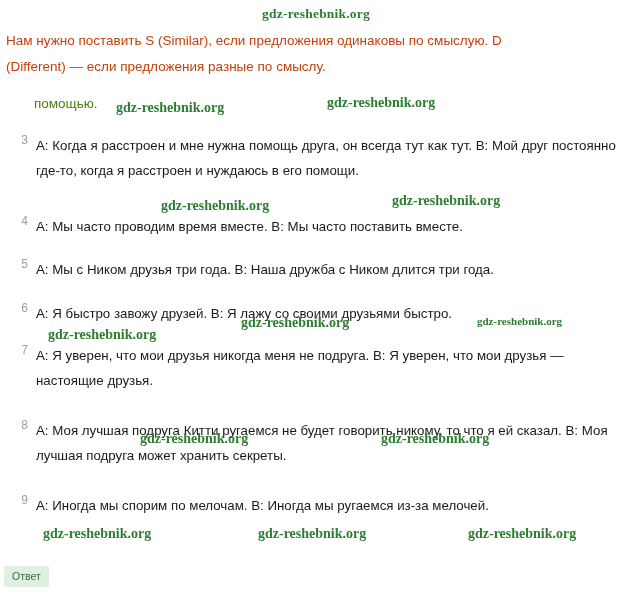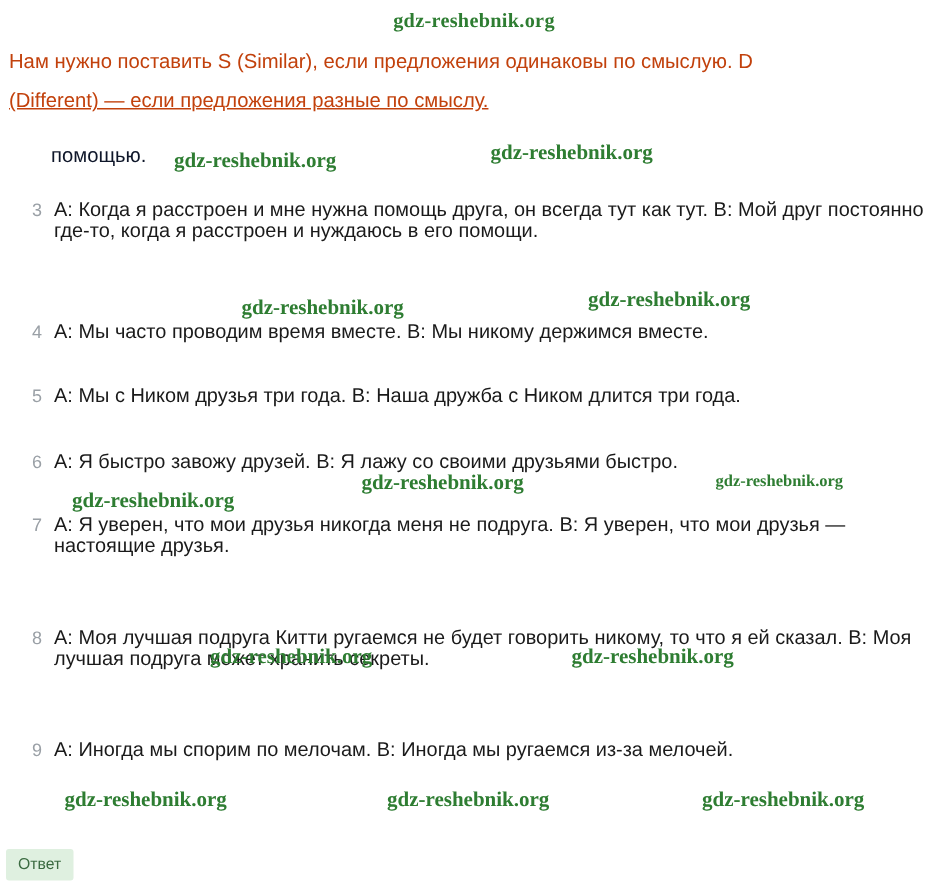--- a/index.html
+++ b/index.html
@@ -37,28 +37,27 @@
     position: absolute;
     top: 28px;
     left: 6px;
     width: 620px;
     font-size: 13.5px;
     line-height: 26px;
     color: #c2410c;
   }
   .intro .ln2 {
     display: block;
-    text-decoration: underline;
   }
   .helpline {
     position: absolute;
     top: 96px;
     left: 34px;
     font-size: 13.5px;
-    color: #0f172a;
+    color: #4d7c0f;
   }
   .items {
     position: absolute;
     top: 133px;
     left: 0;
     width: 632px;
   }
   .item {
     position: absolute;
     left: 0;
@@ -72,21 +71,21 @@
     text-align: right;
     font-size: 12px;
     color: #9aa0a6;
   }
   .txt {
     position: absolute;
     left: 36px;
     top: 0;
     width: 586px;
     font-size: 13.3px;
-    line-height: 14px;
+    line-height: 25px;
     color: #1a1a1a;
   }
   .wm {
     position: absolute;
     font-family: "Liberation Serif", serif;
     font-weight: bold;
     color: #20201f;
     white-space: nowrap;
     pointer-events: none;
   }
@@ -121,21 +120,21 @@
 
   <div class="items">
 
     <div class="item" style="top:0px;">
       <div class="num">3</div>
       <div class="txt">А: Когда я расстроен и мне нужна помощь друга, он всегда тут как тут. В: Мой друг постоянно где-то, когда я расстроен и нуждаюсь в его помощи.</div>
     </div>
 
     <div class="item" style="top:81px;">
       <div class="num">4</div>
-      <div class="txt">А: Мы часто проводим время вместе. В: Мы никому держимся вместе.</div>
+      <div class="txt">А: Мы часто проводим время вместе. В: Мы часто поставить вместе.</div>
     </div>
 
     <div class="item" style="top:124px;">
       <div class="num">5</div>
       <div class="txt">А: Мы с Ником друзья три года. В: Наша дружба с Ником длится три года.</div>
     </div>
 
     <div class="item" style="top:168px;">
       <div class="num">6</div>
       <div class="txt">А: Я быстро завожу друзей. В: Я лажу со своими друзьями быстро.</div>

